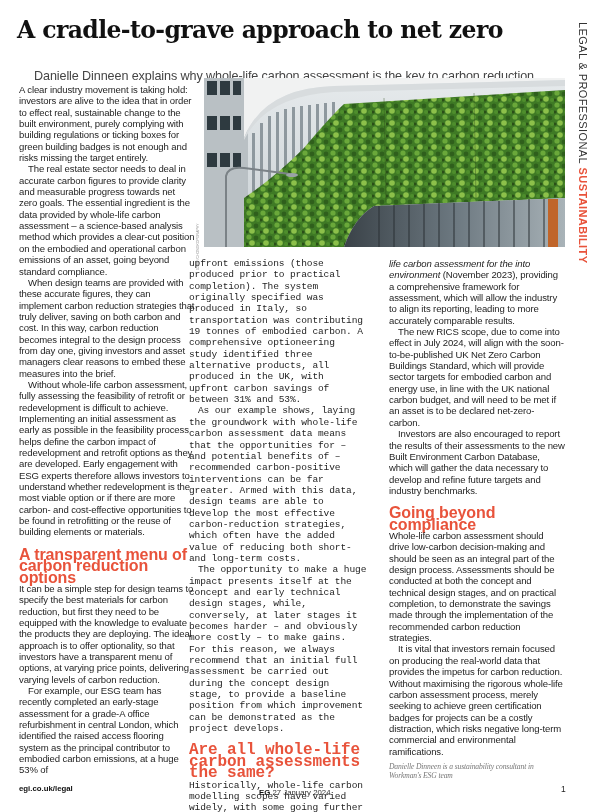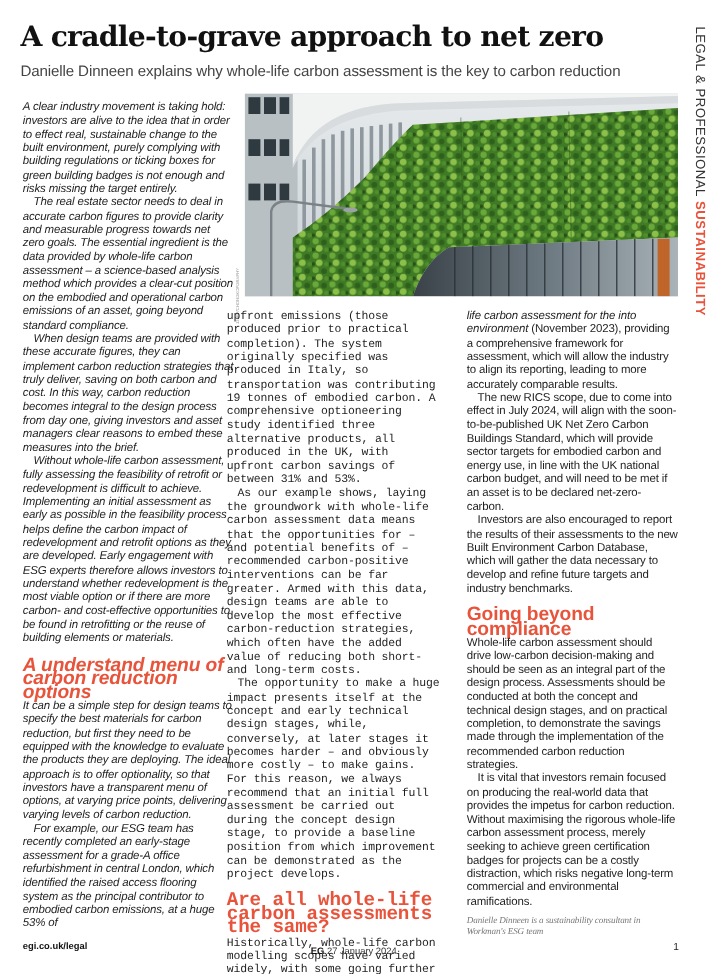--- a/index.html
+++ b/index.html
@@ -3,40 +3,40 @@
 <meta charset="utf-8">
 <style>
   html, body { margin: 0; padding: 0; background: #ffffff; }
   body { width: 602px; height: 812px; position: relative; overflow: hidden;
          font-family: "Liberation Sans", sans-serif; color: #1a1a1a; }
   .page { position: absolute; left: 0; top: 0; width: 552px; height: 812px; }
 
   .headline { position: absolute; left: 17px; top: 16px; margin: 0;
     font-family: "DejaVu Serif", serif; font-weight: bold; font-size: 23.5px;
     letter-spacing: -0.6px; color: #111; white-space: nowrap; }
-  .standfirst { position: absolute; left: 17px; top: 52px; margin: 0;
+  .standfirst { position: absolute; left: 17px; top: 52px; margin: 17px;
     font-size: 12.6px; color: #444; white-space: nowrap; letter-spacing: -0.1px; }
 
   .vertical-label { position: absolute; left: 577px; top: 22px;
     writing-mode: vertical-rl; font-size: 11px; letter-spacing: 0.4px;
     color: #333; white-space: nowrap; }
   .vertical-label .section { color: #e8533b; font-weight: bold; }
 
   .photo { position: absolute; left: 204px; top: 78px; width: 361px; height: 169px;
     overflow: hidden; background: #cfd5d8; }
   .photo svg { display: block; }
   .credit { position: absolute; left: 196px; top: 190px; width: 8px; height: 80px;
     writing-mode: vertical-rl; transform: rotate(180deg); font-size: 3.5px;
     color: #999; white-space: nowrap; overflow: hidden; }
 
   .col { position: absolute; font-size: 9.55px; line-height: 11.35px;
     color: #1e1e1e; letter-spacing: -0.12px; }
   .col p { margin: 0; text-indent: 9px; }
   .col p.first { text-indent: 0; }
-  .col1 { left: 19px; top: 84px; width: 176px; font-style: italic; }
+  .col1 { left: 19px; top: 84px; width: 176px; }
   .col2 { left: 189px; top: 258px; width: 178px; font-family: Liberation Mono, monospace; }
   .col3 { left: 389px; top: 258px; width: 176px; }
   .col h2 { margin: 11px 0 0 0; font-size: 16px; line-height: 11.4px;
     font-weight: bold; color: #e8533b; letter-spacing: -0.1px; }
   .col em { font-style: italic; }
   .bio { margin-top: 5px !important; text-indent: 0 !important; font-style: italic;
     font-size: 7.6px; line-height: 9.4px; color: #777; font-family: Liberation Serif, serif; }
 
   .footer-url { position: absolute; left: 19px; top: 784px; font-size: 7.8px;
     font-weight: bold; color: #111; text-align: center; }
@@ -135,21 +135,21 @@
       <ellipse cx="88" cy="97" rx="6" ry="2" fill="#9aa2a6"></ellipse>
     </svg>
   </div>
   <div class="credit">123RF/CHONGKOPGRAPHY</div>
 
   <div class="col col1">
     <p class="first">A clear industry movement is taking hold: investors are alive to the idea that in order to effect real, sustainable change to the built environment, purely complying with building regulations or ticking boxes for green building badges is not enough and risks missing the target entirely.</p>
     <p>The real estate sector needs to deal in accurate carbon figures to provide clarity and measurable progress towards net zero goals. The essential ingredient is the data provided by whole-life carbon assessment – a science-based analysis method which provides a clear-cut position on the embodied and operational carbon emissions of an asset, going beyond standard compliance.</p>
     <p>When design teams are provided with these accurate figures, they can implement carbon reduction strategies that truly deliver, saving on both carbon and cost. In this way, carbon reduction becomes integral to the design process from day one, giving investors and asset managers clear reasons to embed these measures into the brief.</p>
     <p>Without whole-life carbon assessment, fully assessing the feasibility of retrofit or redevelopment is difficult to achieve. Implementing an initial assessment as early as possible in the feasibility process helps define the carbon impact of redevelopment and retrofit options as they are developed. Early engagement with ESG experts therefore allows investors to understand whether redevelopment is the most viable option or if there are more carbon- and cost-effective opportunities to be found in retrofitting or the reuse of building elements or materials.</p>
-    <h2>A understand menu of carbon reduction options</h2>
+    <h2>A transparent menu of carbon reduction options</h2>
     <p class="first">It can be a simple step for design teams to specify the best materials for carbon reduction, but first they need to be equipped with the knowledge to evaluate the products they are deploying. The ideal approach is to offer optionality, so that investors have a transparent menu of options, at varying price points, delivering varying levels of carbon reduction.</p>
     <p>For example, our ESG team has recently completed an early-stage assessment for a grade-A office refurbishment in central London, which identified the raised access flooring system as the principal contributor to embodied carbon emissions, at a huge 53% of</p>
   </div>
 
   <div class="col col2">
     <p class="first">upfront emissions (those produced prior to practical completion). The system originally specified was produced in Italy, so transportation was contributing 19 tonnes of embodied carbon. A comprehensive optioneering study identified three alternative products, all produced in the UK, with upfront carbon savings of between 31% and 53%.</p>
     <p>As our example shows, laying the groundwork with whole-life carbon assessment data means that the opportunities for – and potential benefits of – recommended carbon-positive interventions can be far greater. Armed with this data, design teams are able to develop the most effective carbon-reduction strategies, which often have the added value of reducing both short- and long-term costs.</p>
     <p>The opportunity to make a huge impact presents itself at the concept and early technical design stages, while, conversely, at later stages it becomes harder – and obviously more costly – to make gains. For this reason, we always recommend that an initial full assessment be carried out during the concept design stage, to provide a baseline position from which improvement can be demonstrated as the project develops.</p>
     <h2>Are all whole-life carbon assessments the same?</h2>
     <p class="first">Historically, whole-life carbon modelling scopes have varied widely, with some going further than others. Previous guidance has been open to interpretation, with different organisations and carbon target frameworks prescribing differing scopes, leading to incomparable results and hindering the development of aligned industry carbon targets.</p>

